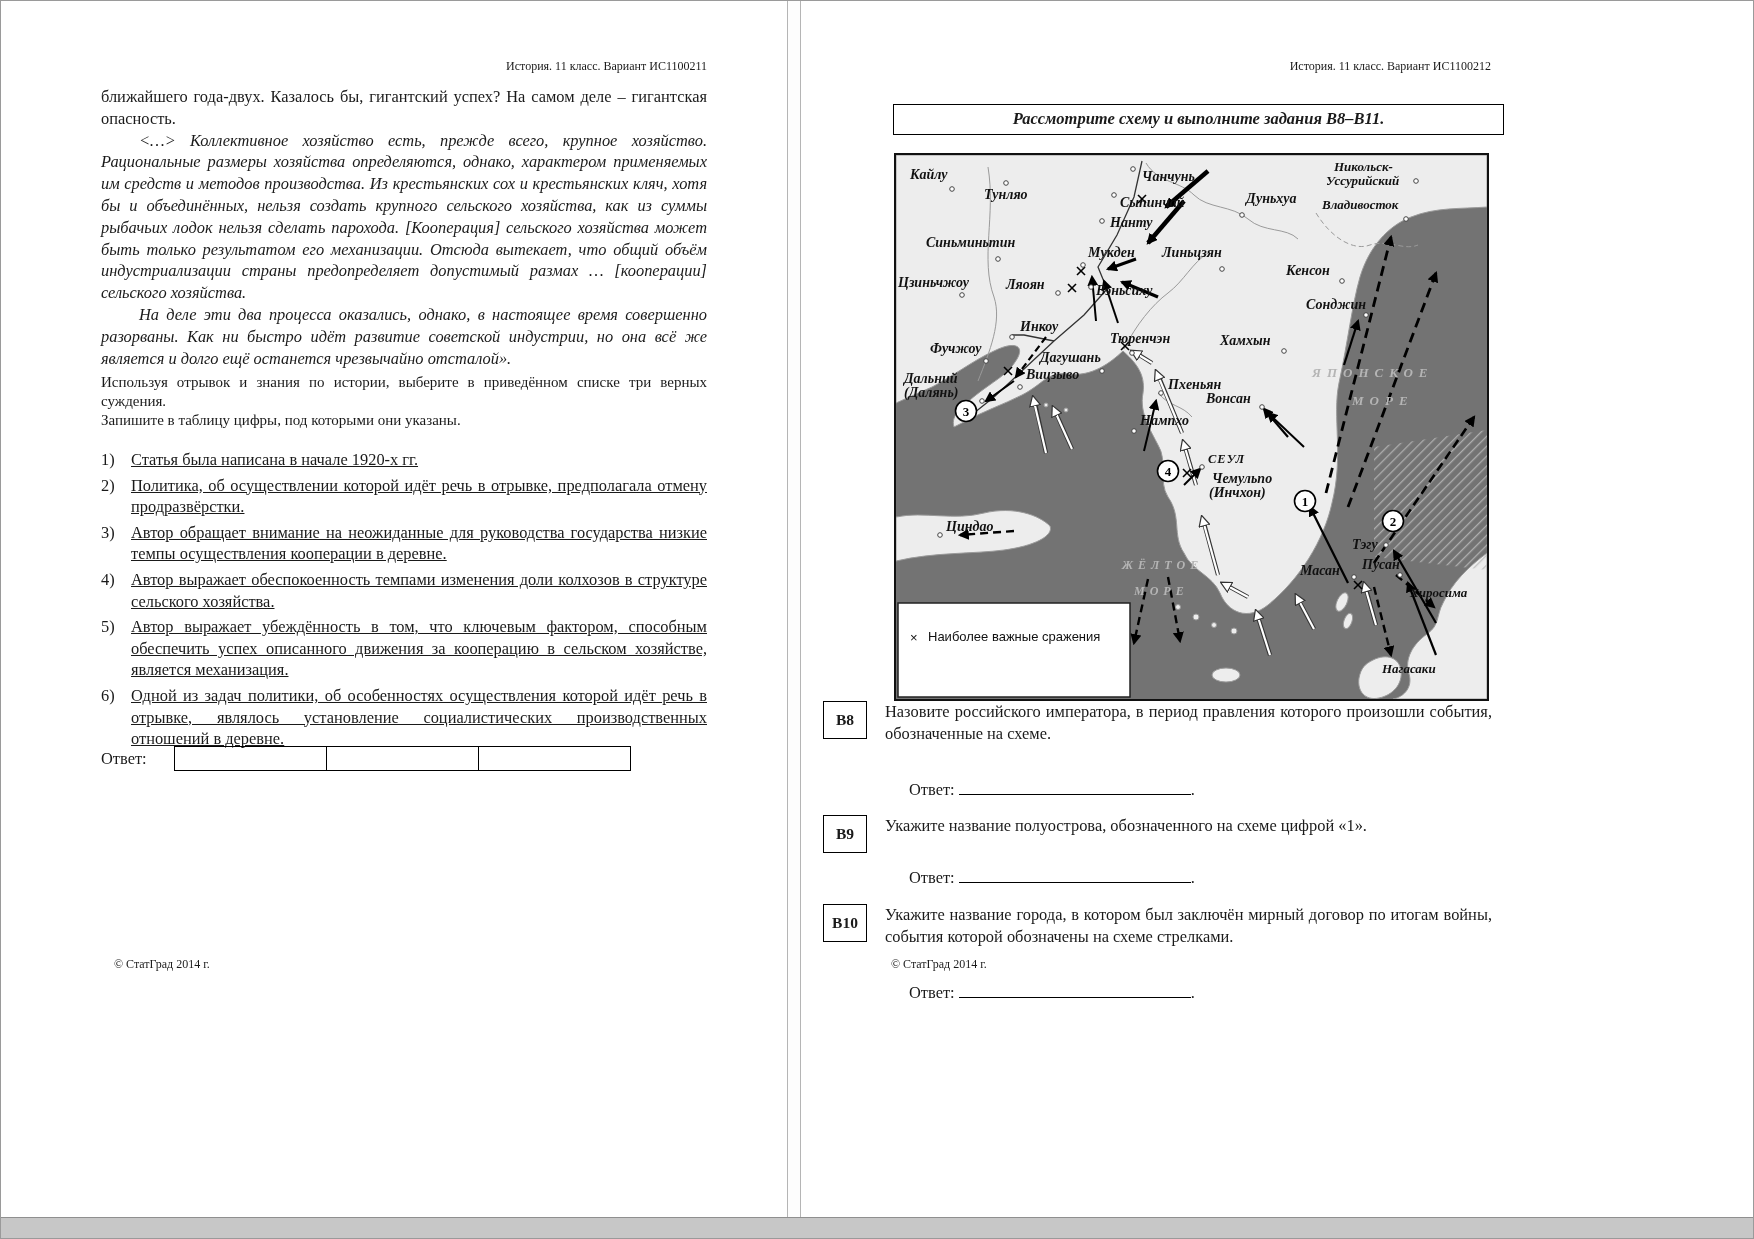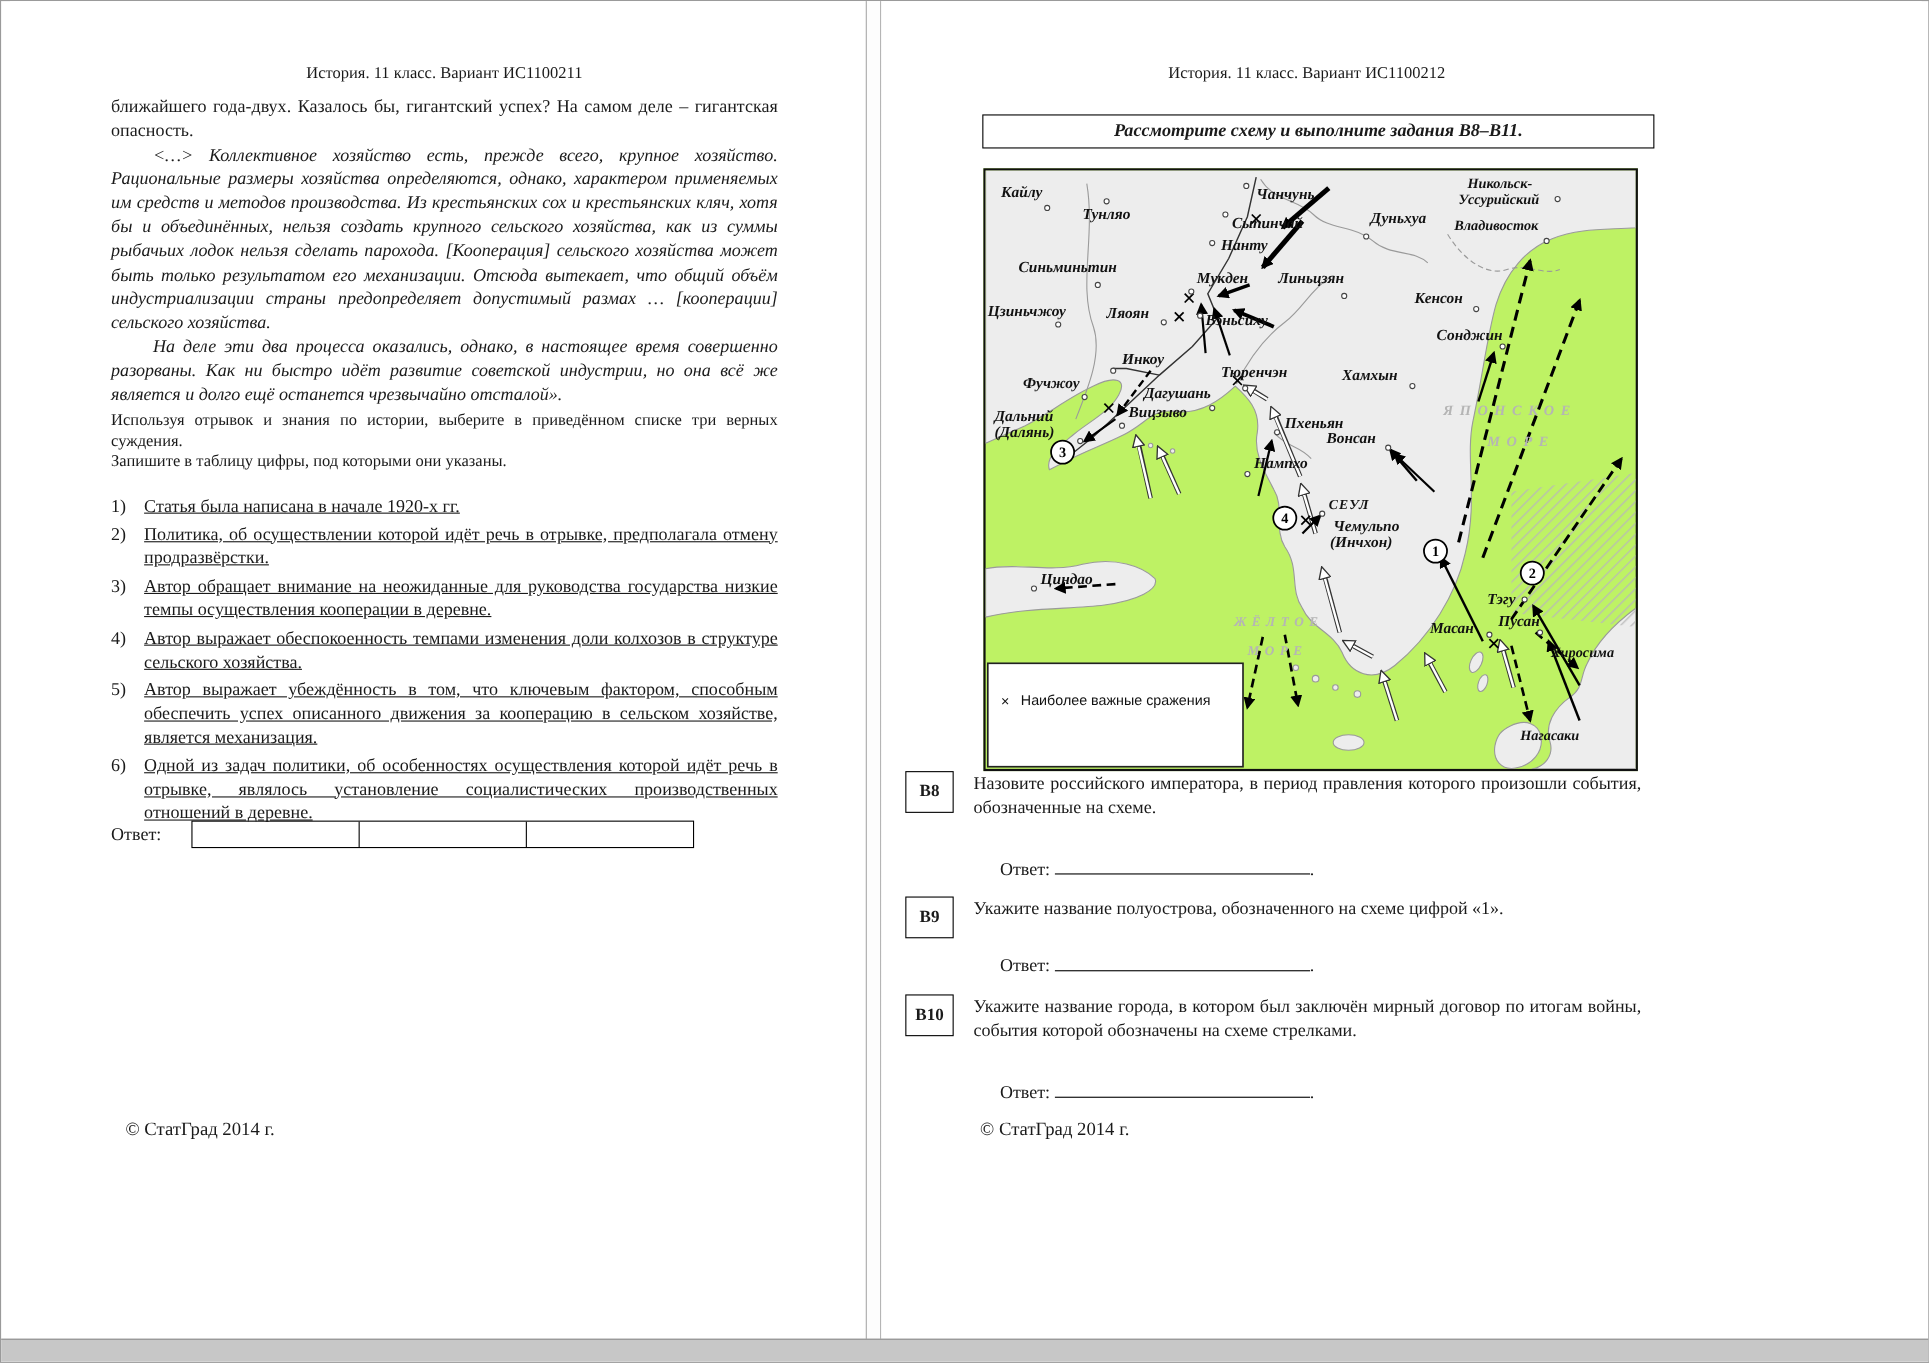--- a/index.html
+++ b/index.html
@@ -2,40 +2,40 @@
 <html><head>
 <meta charset="utf-8">
 <style>
   html,body{margin:0;padding:0;background:#fff;}
   .canvas{position:relative;width:1754px;height:1239px;background:#fff;border:1px solid #9a9a9a;box-sizing:border-box;overflow:hidden;font-family:"Liberation Serif",serif;color:#1a1a1a;}
   .divider{position:absolute;left:786px;top:0;width:14px;height:1218px;background:linear-gradient(to right,#b5b5b5 0 1px,#fdfdfd 1px 13px,#b5b5b5 13px 14px);}
   .bottom-bar{position:absolute;left:0;bottom:0;width:1754px;height:20px;background:#c7c7c7;border-top:1px solid #8f8f8f;}
   .page{position:absolute;top:0;height:1218px;background:#fff;}
   .page-left{left:8px;width:778px;}
   .page-right{left:800px;width:946px;}
-  .hdr{position:absolute;display:flex;justify-content:center;font-size:15px;}
+  .hdr{position:absolute;display:flex;justify-content:flex-end;font-size:12px;}
   .pl-hdr{left:92px;top:58px;width:606px;}
   .pr-hdr{left:84px;top:58px;width:606px;}
   .body-text{position:absolute;left:92px;width:606px;font-size:16.4px;line-height:21.8px;text-align:justify;}
   .p-ind{text-indent:38px;font-style:italic;}
   .intro{position:absolute;left:92px;top:372px;width:606px;font-size:15px;line-height:19px;text-align:justify;}
   .list{position:absolute;left:92px;top:448px;width:606px;font-size:16.4px;line-height:21.6px;}
   .li{display:flex;margin-bottom:4px;}
   .li .n{flex:none;width:30px;}
   .li .t{flex:1;text-align:justify;text-decoration:underline;}
   .ans-row{position:absolute;left:92px;top:745px;width:606px;font-size:16.4px;display:flex;align-items:flex-start;}
   .ans-row .lbl{width:73px;padding-top:3px;}
   .ans-table{display:flex;border:1px solid #000;}
   .ans-cell{width:151px;height:23px;border-right:1px solid #000;}
   .ans-cell:last-child{border-right:none;}
-  .footer{position:absolute;top:1016px;font-size:17px;}
+  .footer{position:absolute;top:956px;font-size:12px;}
   .pl-foot{left:105px;}
   .pr-foot{left:90px;}
   .banner{position:absolute;left:80px;top:103px;width:611px;border:1.5px solid #000;box-sizing:border-box;text-align:center;font-weight:bold;font-style:italic;font-size:16.5px;padding:4px 0 5px 0;margin-left:12px;}
-  .map-frame{position:absolute;left:93px;top:152px;width:595px;height:548px;border:2px solid #111;box-sizing:border-box;background:#bef264;}
+  .map-frame{position:absolute;left:93px;top:152px;width:595px;height:548px;border:2px solid #111;box-sizing:border-box;background:#737373;}
   .q{position:absolute;left:84px;width:607px;font-size:16.4px;line-height:21.8px;}
   .qbadge{position:absolute;left:-62px;top:0;width:44px;height:38px;border:1.6px solid #000;box-sizing:border-box;font-weight:bold;font-size:15.5px;display:flex;align-items:center;justify-content:center;font-style:normal;}
   .qtext{text-align:justify;}
   .ansline{margin-top:34px;margin-left:24px;}
   .under{display:inline-block;width:232px;border-bottom:1.2px solid #000;height:13px;}
   
   .ml{font:italic 700 14px "Liberation Serif",serif;fill:#111;}
   .ml13{font:italic 700 13px "Liberation Serif",serif;fill:#111;}
   .mcaps{font:italic 700 12.5px "Liberation Serif",serif;fill:#111;letter-spacing:1px;}
   .sea{font:italic 700 13px "Liberation Serif",serif;fill:#b5b5b5;letter-spacing:6px;}

